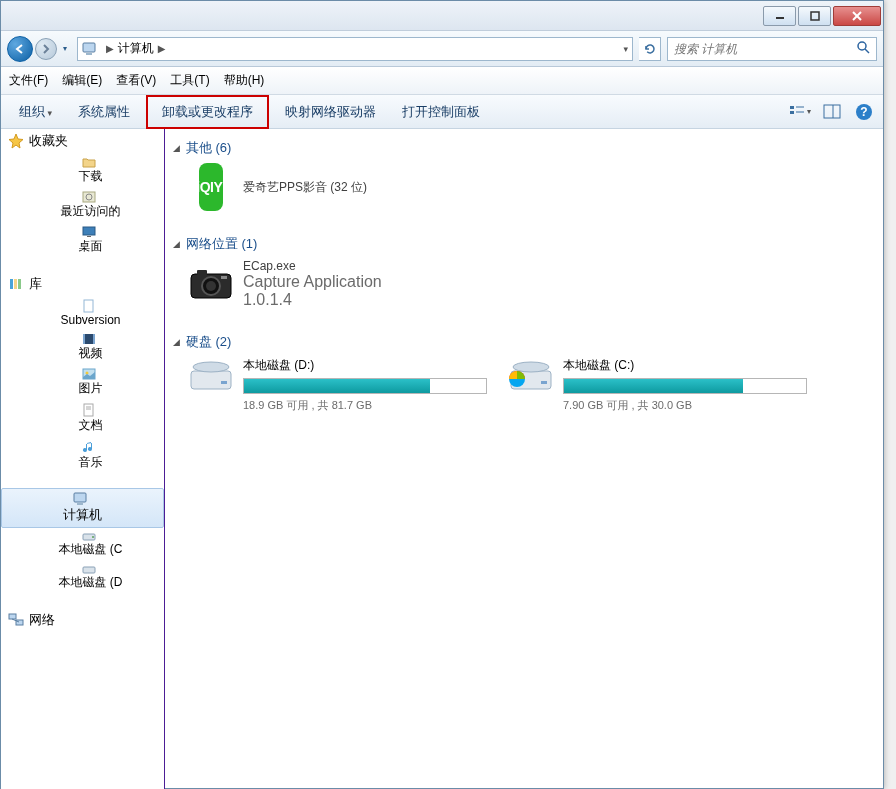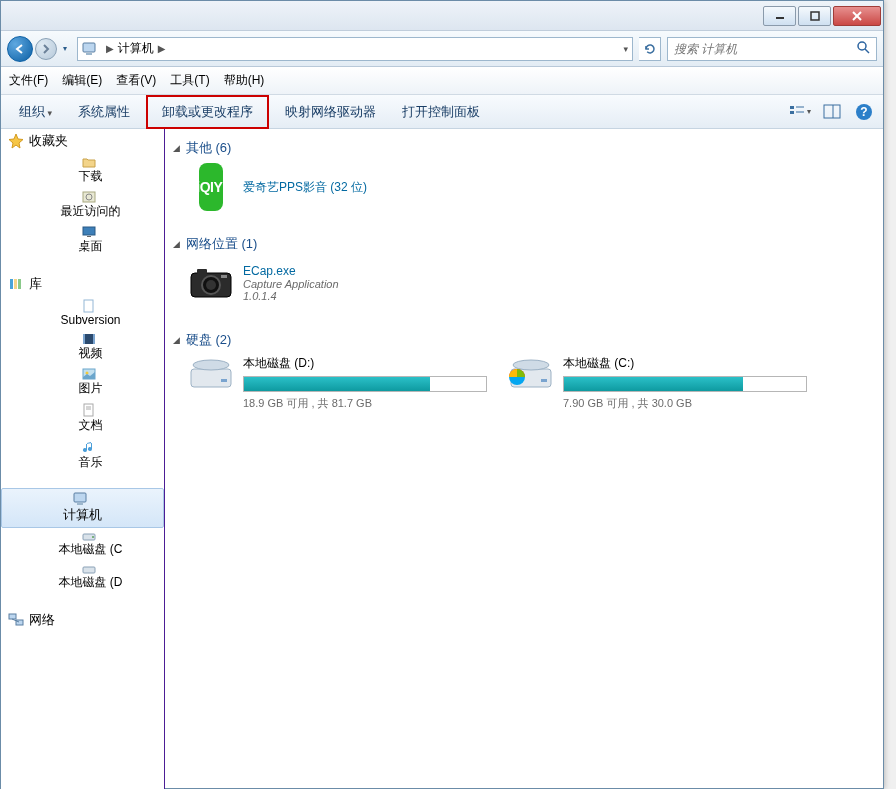--- a/index.html
+++ b/index.html
@@ -55,22 +55,22 @@
 
 
 .content { flex:1; padding:8px 4px; overflow:auto; font-size:12px; }
 .section { margin-bottom:16px; }
 .section-head { display:flex; align-items:center; font-size:13px; color:#1a4e8a; padding:2px 4px 6px; }
 .section-head .tri { font-size:9px; color:#555; margin-right:6px; }
 .item-row { display:flex; flex-wrap:wrap; padding-left:18px; }
 .tile { display:flex; align-items:center; margin-right:30px; margin-bottom:6px; width:300px; }
 .tile-icon { width:48px; height:48px; margin-right:8px; display:flex; align-items:center; justify-content:center; flex-shrink:0; }
 .tile-text { display:flex; flex-direction:column; }
-.tile-title { font-size:12px; color:#0369a1; }
-.tile-sub { font-size:11px; color:#6b6b6b;font-style:italic; }
+.tile-title { font-size:12px; color:#404040; }
+.tile-sub { font-size:16px; color:#6b6b6b; }
 
 .drive { display:flex; align-items:flex-start; margin-right:20px; margin-bottom:10px; width:300px; }
 .drive-icon { width:48px; height:40px; margin-right:8px; flex-shrink:0; }
 .drive-body { flex:1; }
 .drive-title { font-size:12px; margin-bottom:4px; }
 .drive-bar { height:16px; border:1px solid #b6b6b6; background:#fff; position:relative; margin-bottom:4px; }
 .drive-fill { height:100%; background:linear-gradient(to bottom,#2bc0c8,#0e9aa0); }
 .drive-sub { font-size:11px; color:#6b6b6b; }
 
 .iqiyi { width:24px; height:48px; background:#2cb82c; border-radius:8px; display:flex; align-items:center; justify-content:center; color:#fff; font-weight:bold; font-size:14px; font-family:Arial; letter-spacing:-0.5px; }

